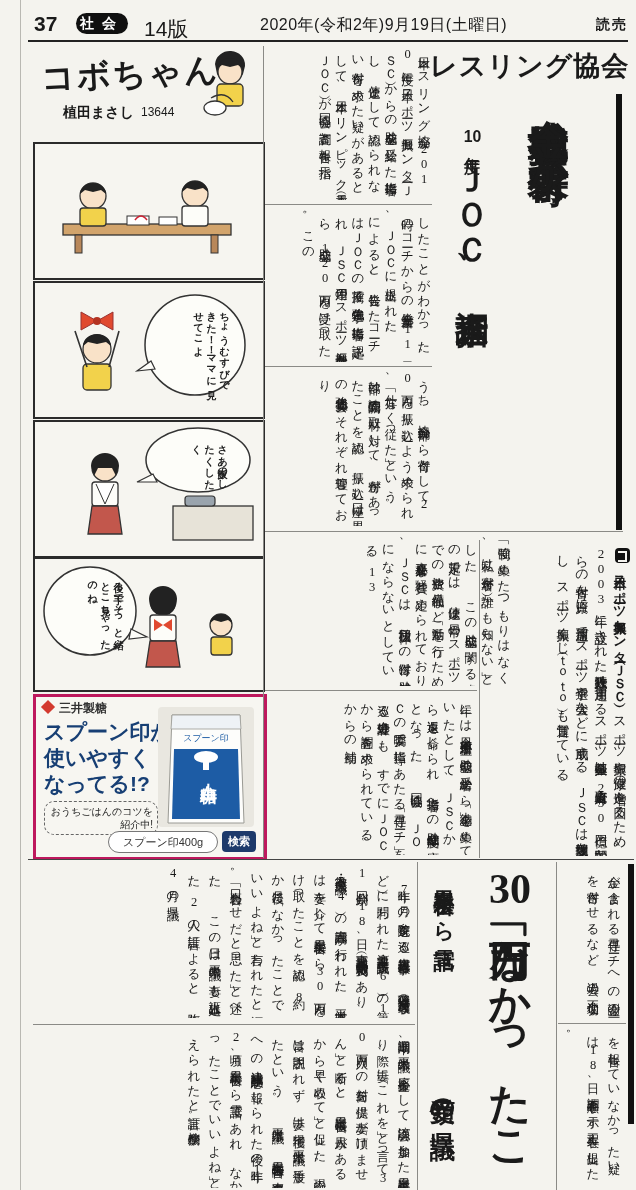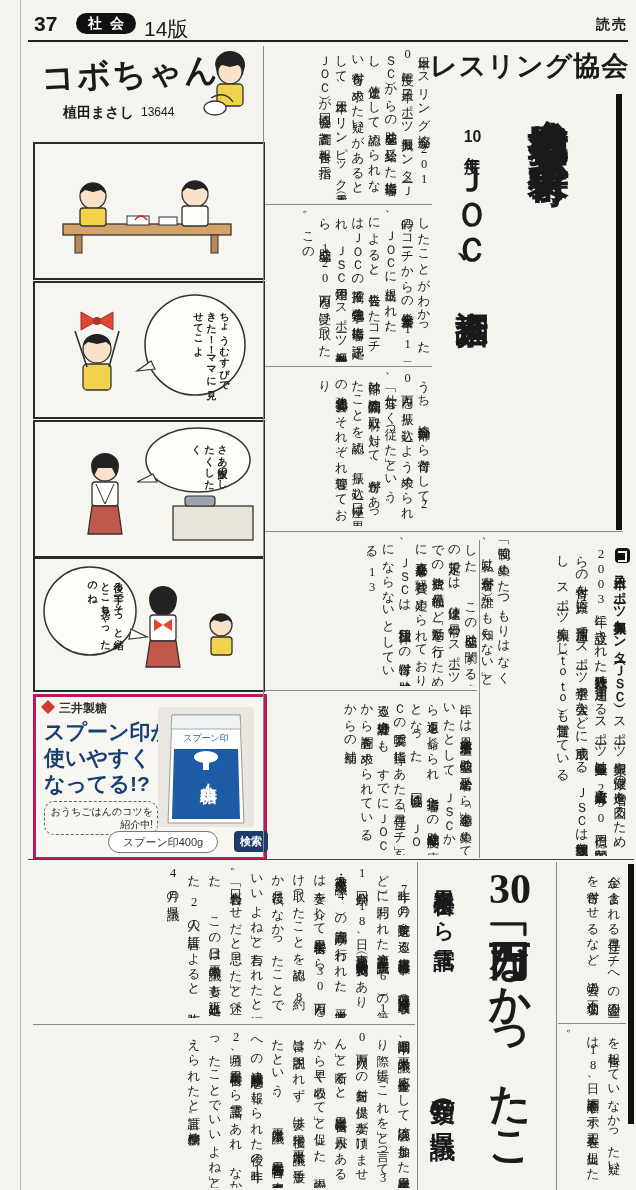--- a/index.html
+++ b/index.html
@@ -8,21 +8,21 @@
   .abs{position:absolute;}
   .vt{writing-mode:vertical-rl;text-orientation:upright;overflow:hidden;line-break:anywhere;}
   .sans{font-family:"Liberation Sans",sans-serif;}
   .serif{font-family:"Liberation Serif",serif;}
   .hr{position:absolute;height:1px;background:#8a8a86;}
   .hr-strong{position:absolute;height:2px;background:#222;}
   .vr{position:absolute;width:1px;background:#8a8a86;}
   .vr-thick{position:absolute;width:6px;background:#111;}
   .tcy{text-combine-upright:all;}
   .badge{background:#101010;color:#fff;border-radius:11px;text-align:center;
-         font-weight:bold;letter-spacing:8px;padding-left:8px;}
+         font-weight:bold;letter-spacing:8px;}
   .panel{position:absolute;left:33px;width:228px;border:2px solid #2b2b2b;background:#f6f5f0;}
   .bubble-txt{position:absolute;writing-mode:vertical-rl;text-orientation:upright;
               font-family:"Liberation Sans",sans-serif;font-size:10px;line-height:13px;
               font-weight:bold;color:#222;}
   .body-txt{font-size:12.5px;line-height:16.5px;letter-spacing:1px;}
   .kw-mark{display:inline-block;width:15px;height:15px;background:#111;border-radius:4px;
            vertical-align:middle;position:relative;margin:2px 0 4px 0;}
   .kw-inner{position:absolute;left:3px;top:3px;width:7px;height:7px;
             border:2px solid #f4f3ee;border-left:none;}
   .ad-head{font-weight:bold;color:#173f74;font-size:21px;line-height:26px;
@@ -36,20 +36,21 @@
 </style>
 </head>
 <body>
 
 <div class="page">
 
   <div class="abs" style="left:20px;top:0;width:1px;height:1190px;background:#b9b8b2;"></div>
   <div class="abs sans" style="left:34px;top:12px;font-size:21px;font-weight:bold;">37</div>
   <div class="abs badge sans" style="left:76px;top:13px;width:52px;height:21px;font-size:14px;line-height:21px;">社会</div>
   <div class="abs sans" style="left:144px;top:15px;font-size:21px;">14版</div>
+  <div class="abs sans" style="left:260px;top:15px;font-size:16px;letter-spacing:0.5px;">2020年(令和2年)9月19日(土曜日)</div>
   <div class="abs serif" style="left:596px;top:16px;font-size:14px;font-weight:bold;letter-spacing:2px;">読売</div>
   <div class="hr-strong" style="left:28px;top:40px;width:600px;"></div>
 
   <div class="abs" style="left:33px;top:46px;width:228px;height:92px;">
     <div class="abs sans" style="left:8px;top:6px;font-size:33px;font-weight:900;transform:rotate(-3deg);letter-spacing:2px;">コボちゃん</div>
     <div class="abs sans" style="left:30px;top:58px;font-size:14px;font-weight:bold;">植田まさし</div>
     <div class="abs sans" style="left:108px;top:59px;font-size:12px;">13644</div>
     <svg class="abs" style="left:168px;top:0px;" width="58" height="86" viewBox="0 0 58 86">
       <path d="M14,18 a15,14 0 0 1 30,2 l-2,8 a14,12 0 0 1 -26,0 z" fill="#222"></path>
       <circle cx="29" cy="26" r="12" fill="#f9e2c8" stroke="#333" stroke-width="1.3"></circle>
@@ -136,21 +137,21 @@
       <path d="M16,10 h68 l4,108 h-76 z" fill="#fdfdfb" stroke="#9a9a94" stroke-width="1"></path>
       <path d="M16,10 h68 l1,14 h-70 z" fill="#eef2f6" stroke="#9a9a94" stroke-width="0.8"></path>
       <path d="M18,44 h64 l2,70 h-68 z" fill="#1d5ca5"></path>
       <ellipse cx="50" cy="52" rx="12" ry="6" fill="#fff"></ellipse>
       <rect x="47" y="55" width="6" height="10" fill="#fff"></rect>
       <text x="50" y="36" font-size="9" text-anchor="middle" fill="#1d5ca5" font-family="sans-serif">スプーン印</text>
       <text x="50" y="88" font-size="20" text-anchor="middle" fill="#ffffff" font-weight="bold" font-family="sans-serif" writing-mode="tb" glyph-orientation-vertical="0"></text>
     </svg>
     <div class="abs vt sans" style="left:158px;top:72px;width:26px;height:58px;font-size:17px;font-weight:bold;color:#fff;letter-spacing:2px;">上白糖</div>
     <div class="search-pill" style="left:72px;top:134px;width:108px;height:20px;">スプーン印400g</div>
-    <div class="search-btn" style="left:186px;top:134px;width:34px;height:21px;margin-left:12px;">検索</div>
+    <div class="search-btn" style="left:186px;top:134px;width:34px;height:21px;">検索</div>
   </div>
 
   <div class="vr" style="left:263px;top:46px;height:812px;"></div>
 
   <div class="abs sans" style="left:430px;top:48px;font-size:27px;font-weight:900;letter-spacing:1px;">レスリング協会</div>
 
   <div class="abs vt sans" style="left:512px;top:92px;width:74px;height:440px;font-size:41px;font-weight:900;line-height:74px;letter-spacing:-1px;">指導者助成金 寄付要求か</div>
   <div class="vr-thick" style="left:616px;top:94px;height:436px;"></div>
 
   <div class="abs vt serif" style="left:448px;top:128px;width:46px;height:402px;">

